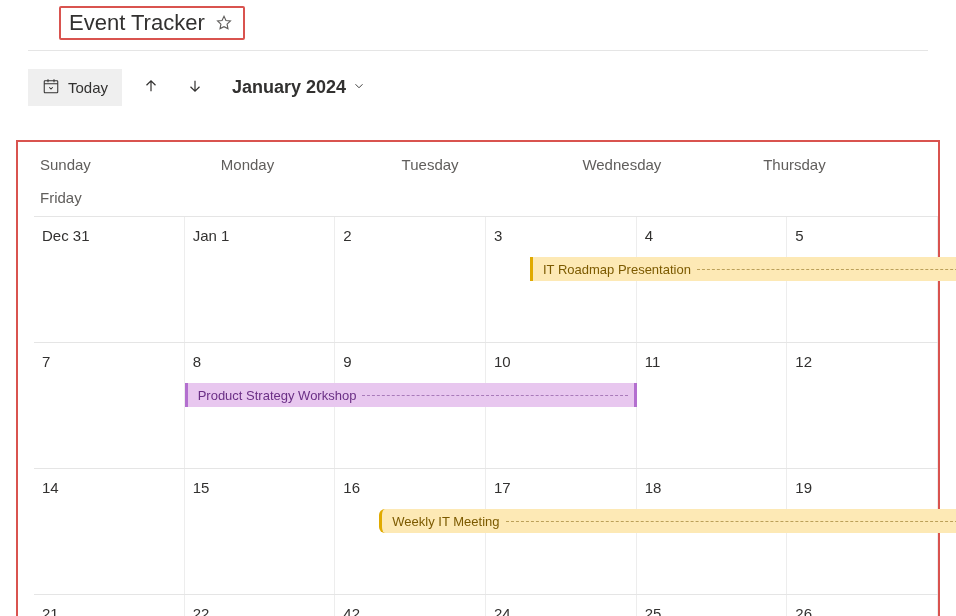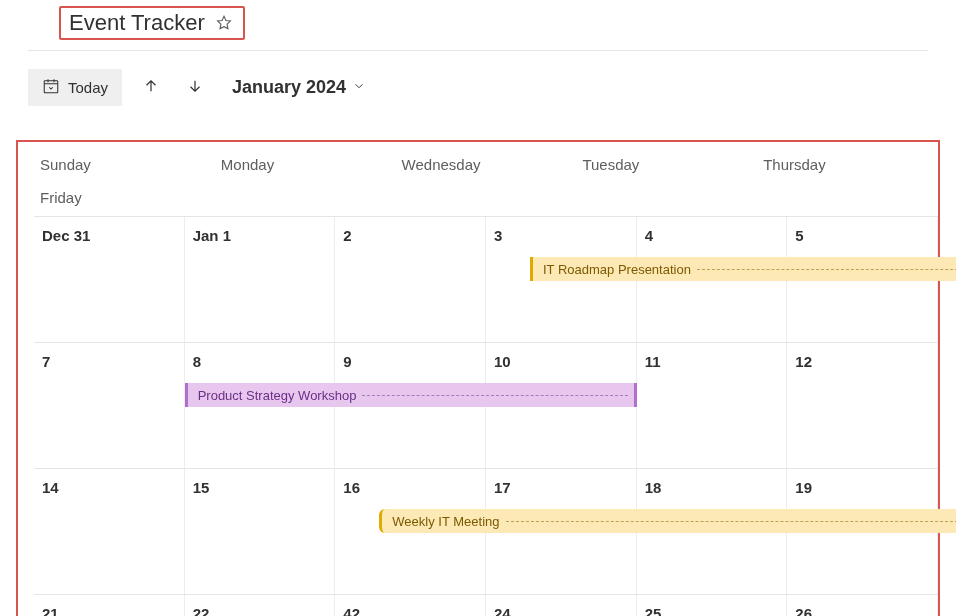--- a/index.html
+++ b/index.html
@@ -139,21 +139,21 @@
       font-size: 15px;
       color: #323130;
     }
     .cell:first-child {
       border-left: none;
     }
     .cell:last-child {
       border-right: none;
     }
     .cell .datelabel {
-      font-weight: 700;
+      font-weight: 400;
     }
     .event {
       position: absolute;
       top: 40px;
       height: 24px;
       display: flex;
       align-items: center;
       padding-left: 10px;
       font-size: 13px;
       overflow: hidden;
@@ -228,22 +228,22 @@
           </svg>
       </span>
     </button>
   </div>
 
   <div class="calendar-wrap">
     <div class="calendar">
       <div class="dayhead-row">
         <div class="dayhead">Sunday</div>
         <div class="dayhead">Monday</div>
+        <div class="dayhead">Tuesday</div>
         <div class="dayhead">Wednesday</div>
-        <div class="dayhead">Tuesday</div>
         <div class="dayhead">Thursday</div>
         <div class="dayhead">Friday</div>
       </div>
 
       <div class="week" id="week-0">
         <div class="cell"><span class="datelabel">Dec 31</span></div>
         <div class="cell"><span class="datelabel">Jan 1</span></div>
         <div class="cell"><span class="datelabel">2</span></div>
         <div class="cell"><span class="datelabel">3</span></div>
         <div class="cell"><span class="datelabel">4</span></div>

